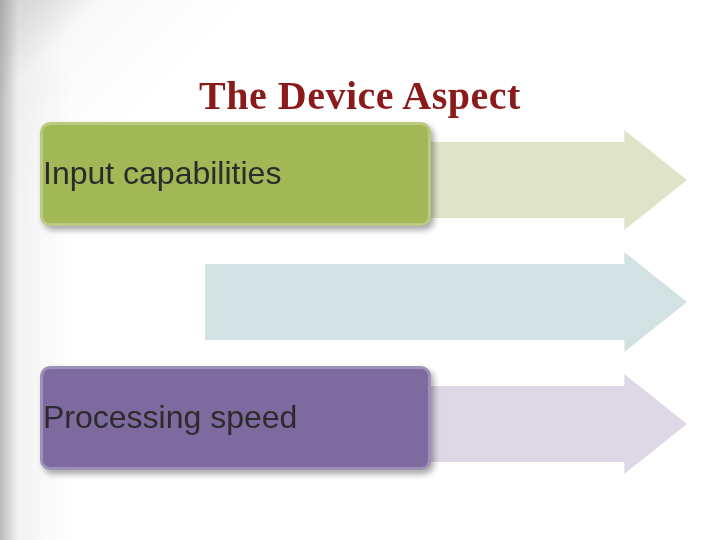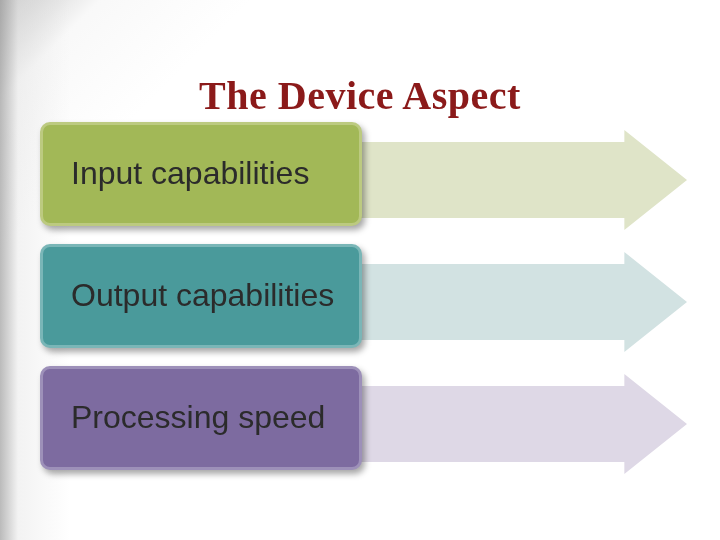--- a/index.html
+++ b/index.html
@@ -43,29 +43,28 @@
     left: 205px;
     top: 8px;
     width: 482px;
     height: 100px;
     clip-path: polygon(0 12%, 87% 12%, 87% 0, 100% 50%, 87% 100%, 87% 88%, 0 88%);
   }
   .box {
     position: absolute;
     left: 40px;
     top: 0;
-    width: 322px;
+    width: 391px;
     height: 104px;
     box-sizing: border-box;
     border: 3px solid;
     border-radius: 10px;
     box-shadow: 3px 4px 6px rgba(0,0,0,0.35);
     display: flex;
     align-items: center;
-    padding-left: 28px;
   }
   .box-label {
     font-size: 32px;
     line-height: 1.1;
   }
 </style>
 </head>
 <body>
 
 <div class="slide">
@@ -75,23 +74,20 @@
 
     <div class="row">
       <div class="arrow" style="background: rgb(223, 228, 200);"></div>
       <div class="box" style="background: rgb(162, 184, 87); border-color: rgb(188, 202, 128);">
         <span class="box-label" style="color: rgb(43, 43, 43);">Input capabilities</span>
       </div>
     </div>
 
     <div class="row">
       <div class="arrow" style="background: rgb(210, 226, 226);"></div>
-      <div class="box" style="background: rgb(74, 154, 155); border-color: rgb(122, 182, 183);">
-        <span class="box-label" style="color: rgb(43, 43, 43);">Output capabilities</span>
-      </div>
     </div>
 
     <div class="row">
       <div class="arrow" style="background: rgb(222, 216, 230);"></div>
       <div class="box" style="background: rgb(125, 107, 160); border-color: rgb(157, 144, 185);">
         <span class="box-label" style="color: rgb(43, 43, 43);">Processing speed</span>
       </div>
     </div>
 
   </div>

